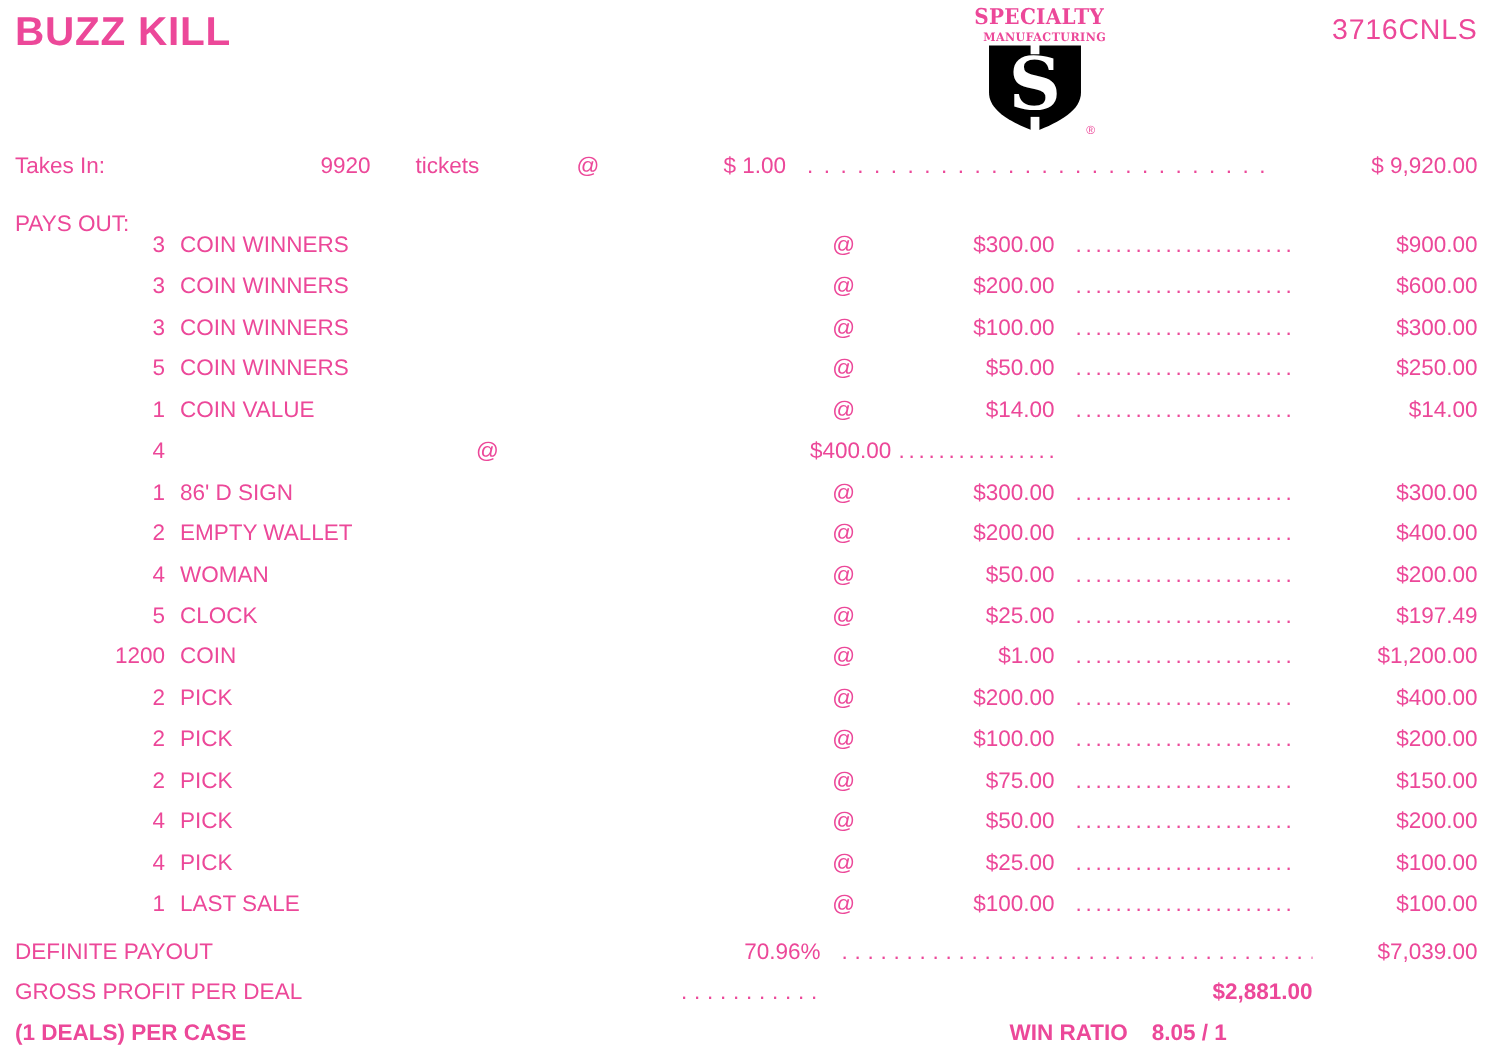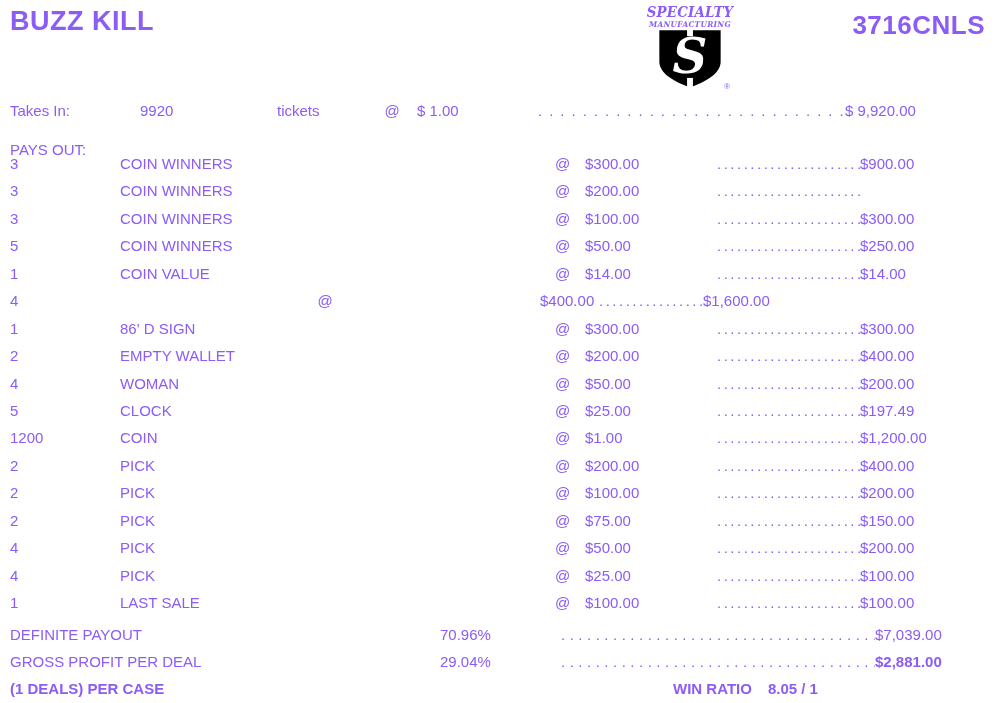--- a/index.html
+++ b/index.html
@@ -1,36 +1,36 @@
 <!DOCTYPE html>
 <html><head>
 <meta charset="utf-8">
 <style>
   html,body { margin:0; padding:0; background:#fff; }
   .page {
     position:relative;
     width:1000px; height:703px;
     background:#ffffff;
-    color:#8b5cf6;
+    color:#ec4899;
     font-family:"Liberation Sans", sans-serif;
     font-size:15px;
     overflow:hidden;
   }
   
   .title {
     position:absolute; left:10px; top:6px;
     font-size:27px; font-weight:bold; letter-spacing:0.5px;
   }
   .product-code {
     position:absolute; right:15px; top:10px;
-    font-size:26px; font-weight:bold; letter-spacing:0.5px;
+    font-size:19px; font-weight:normal; letter-spacing:0.5px;
   }
   .logo {
     position:absolute; left:640px; top:5px; width:100px;
-    text-align:center; line-height:1;font-style:italic;
+    text-align:right; line-height:1;
   }
   .logo .l1 {
     font-family:"DejaVu Serif", serif; font-weight:bold;
     font-size:14.5px; letter-spacing:0.2px; display:block;
     transform:scaleX(0.92); transform-origin:center;
   }
   .logo .l2 {
     font-family:"DejaVu Serif", serif; font-weight:bold;
     font-size:7.8px; letter-spacing:0.3px; display:block; margin-top:1px;
     transform:scaleX(0.95); transform-origin:center;
@@ -38,21 +38,21 @@
   .logo svg { display:block; margin:1px auto 0 auto; }
   .logo .reg {
     position:absolute; right:10px; bottom:-2px; font-size:8px;
   }
   
   .rows-abs { position:absolute; left:10px; right:15px; }
   .leader { white-space:nowrap; overflow:hidden; }
   .leader::after {
     content:"............................................................";
   }
-  .num { text-align:left; }
+  .num { text-align:right; }
   .ctr { text-align:center; }
   
   .takesin-row {
     top:97px; height:27px; line-height:27px;
     display:grid;
     grid-template-columns:130px 107px 120px 50px 107px 321px 140px;
   }
   .takesin-row .unit { padding-left:30px; }
   .takesin-row .leader { padding-left:14px; letter-spacing:7px; }
   .paysout-label { top:136px; height:27px; line-height:27px; }
@@ -122,20 +122,21 @@
       <span class="leader"></span>
       <span class="num">$900.00</span>
     </div>
 
     <div class="p-row">
       <span class="num">3</span>
       <span class="name">COIN WINNERS</span>
       <span class="ctr">@</span>
       <span class="num">$200.00</span>
       <span class="leader"></span>
+      <span class="num">$600.00</span>
     </div>
 
     <div class="p-row">
       <span class="num">3</span>
       <span class="name">COIN WINNERS</span>
       <span class="ctr">@</span>
       <span class="num">$100.00</span>
       <span class="leader"></span>
       <span class="num">$300.00</span>
     </div>
@@ -156,21 +157,20 @@
       <span class="num">$14.00</span>
       <span class="leader"></span>
       <span class="num">$14.00</span>
     </div>
 
     <div class="p-row">
       <span class="num">4</span>
       <span class="ctr">@</span>
       <span class="num">$400.00</span>
       <span class="leader"></span>
-      <span class="num">$1,600.00</span>
     </div>
 
     <div class="p-row">
       <span class="num">1</span>
       <span class="name">86' D SIGN</span>
       <span class="ctr">@</span>
       <span class="num">$300.00</span>
       <span class="leader"></span>
       <span class="num">$300.00</span>
     </div>
@@ -268,21 +268,20 @@
 
   <div class="rows-abs summary">
     <div class="s-row">
       <span>DEFINITE PAYOUT</span>
       <span class="num">70.96%</span>
       <span class="leader"></span>
       <span class="num">$7,039.00</span>
     </div>
     <div class="s-row">
       <span>GROSS PROFIT PER DEAL</span>
-      <span class="num">29.04%</span>
       <span class="leader"></span>
       <span class="num bold">$2,881.00</span>
     </div>
     <div class="lastline">
       <span class="bold">(1 DEALS) PER CASE</span>
       <span class="win-ratio">
         <span>WIN RATIO</span>
         <span>8.05 / 1</span>
       </span>
     </div>

